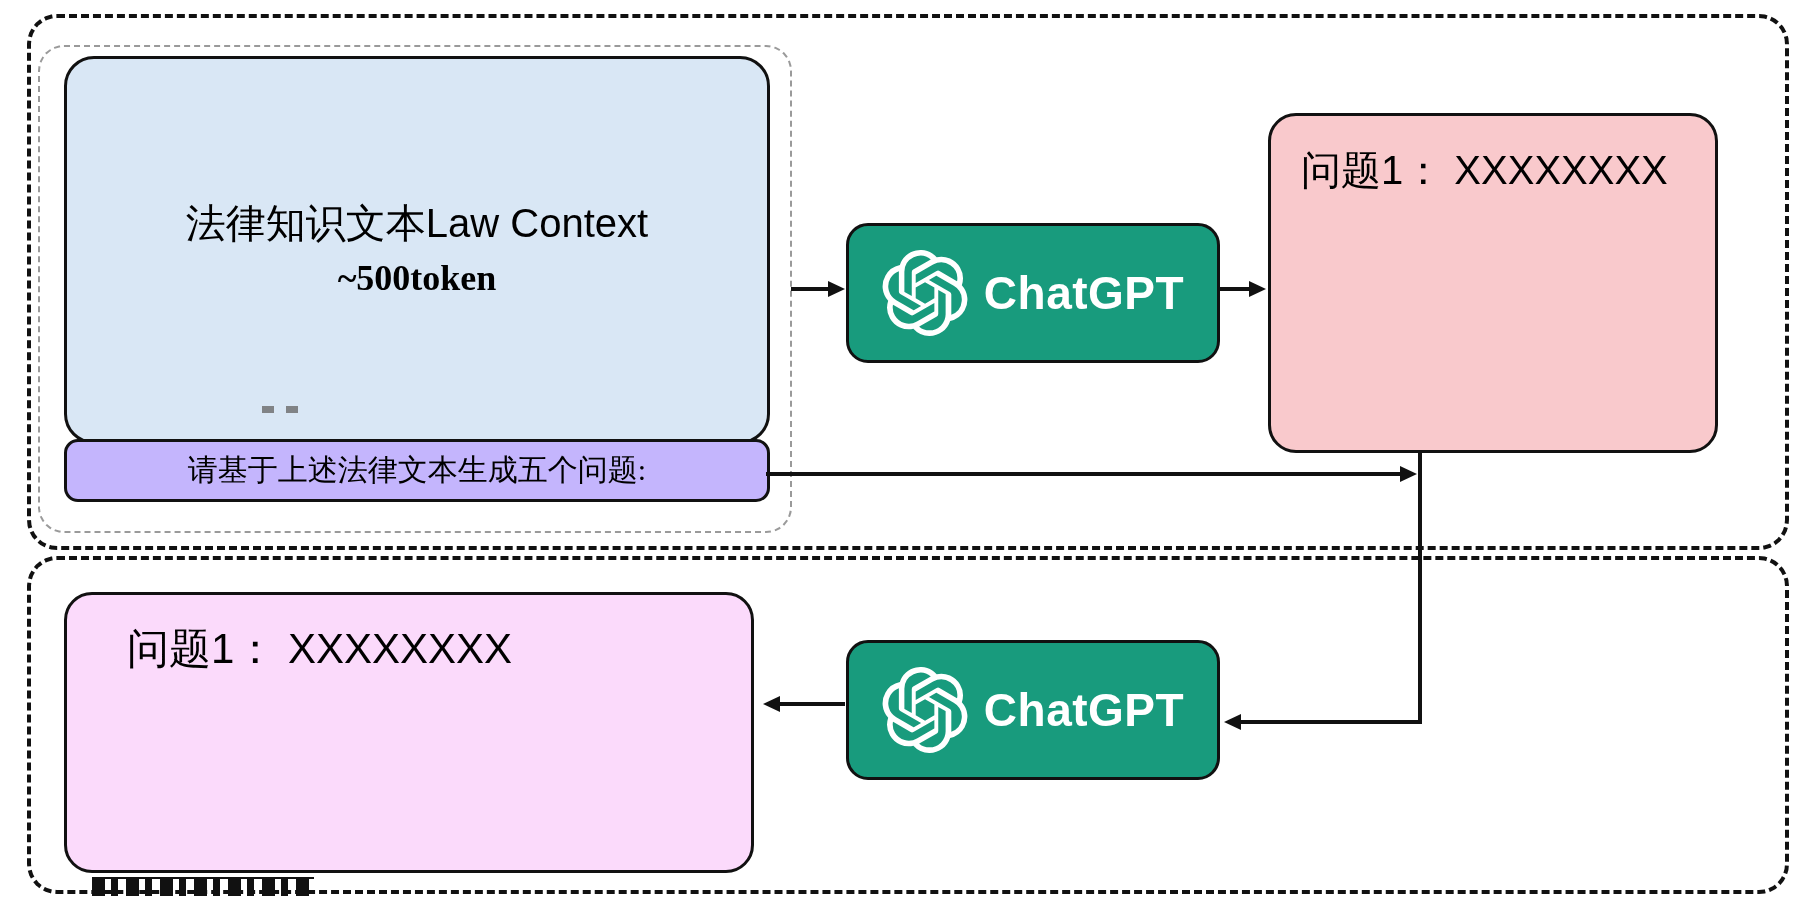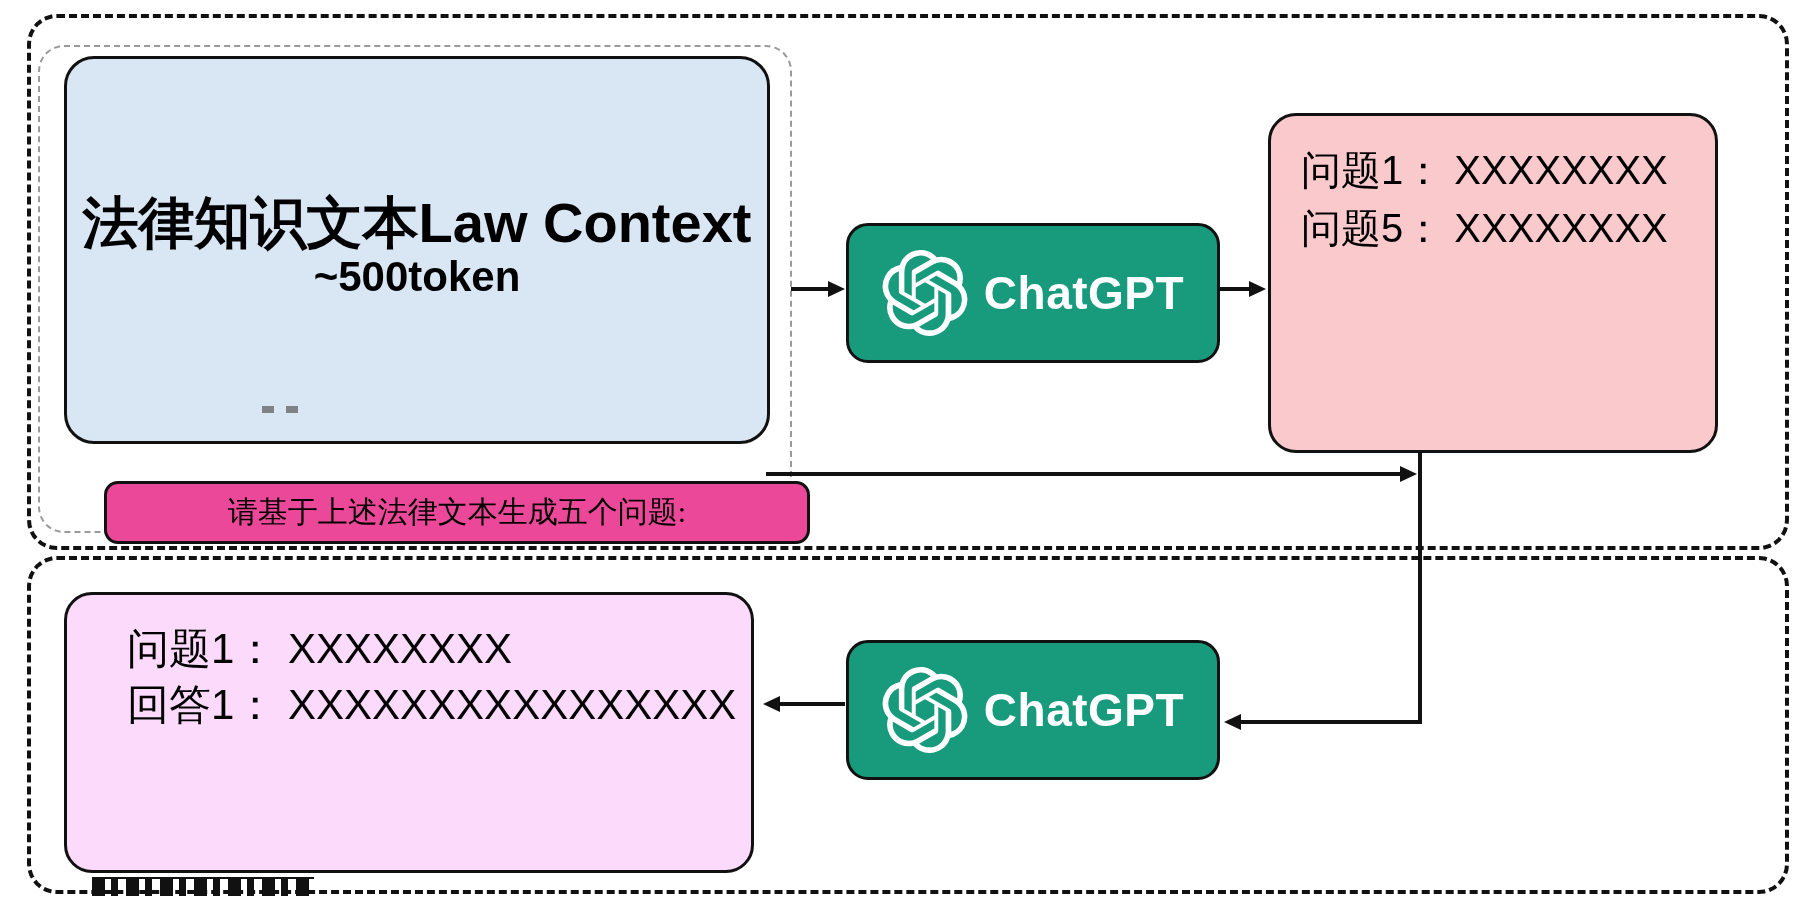--- a/index.html
+++ b/index.html
@@ -30,33 +30,33 @@
   .law-box{
     position:absolute;
     left:64px;top:56px;width:700px;height:382px;
     background:#d9e7f5;
     border:3px solid #111111;
     border-radius:30px;
     display:flex;flex-direction:column;align-items:center;justify-content:center;
     text-align:center;
     color:#000;
   }
-  .law-box .line1{font-size:56px;font-weight:bold;line-height:54px;}
+  .law-box .line1{font-size:40px;font-weight:normal;line-height:54px;}
   .law-box .line1 .cn{font-family:"Liberation Serif","DejaVu Serif",serif;}
-  .law-box .line2{font-size:42px;font-weight:bold;line-height:54px;}
+  .law-box .line2{font-size:36px;font-weight:bold;line-height:54px;font-family:Liberation Serif, serif;}
   
   .prompt-box{
     position:absolute;
-    left:64px;top:481px;width:700px;height:57px;
-    background:#ec4899;
+    left:64px;top:439px;width:700px;height:57px;
+    background:#c4b5fd;
     border:3px solid #111111;
     border-radius:14px;
     display:flex;align-items:center;justify-content:center;
     font-family:"Liberation Serif","DejaVu Serif",serif;
-    font-size:30px;color:#000;margin-left:40px;
+    font-size:30px;color:#000;
   }
   
   .chatgpt-box{
     position:absolute;
     width:368px;height:134px;
     background:#189b7d;
     border:3px solid #111111;
     border-radius:22px;
     display:flex;align-items:center;justify-content:center;
     gap:16px;
@@ -140,33 +140,31 @@
 
   <div class="chatgpt-box top">
     <svg width="86" height="86" viewBox="0 0 24 24">
       <path fill="#ffffff" d="M22.2819 9.8211a5.9847 5.9847 0 0 0-.5157-4.9108 6.0462 6.0462 0 0 0-6.5098-2.9A6.0651 6.0651 0 0 0 4.9807 4.1818a5.9847 5.9847 0 0 0-3.9977 2.9 6.0462 6.0462 0 0 0 .7427 7.0966 5.98 5.98 0 0 0 .511 4.9107 6.051 6.051 0 0 0 6.5146 2.9001A5.9847 5.9847 0 0 0 13.2599 24a6.0557 6.0557 0 0 0 5.7718-4.2058 5.9894 5.9894 0 0 0 3.9977-2.9001 6.0557 6.0557 0 0 0-.7475-7.073zm-9.022 12.6081a4.4755 4.4755 0 0 1-2.8764-1.0408l.1419-.0804 4.7783-2.7582a.7948.7948 0 0 0 .3927-.6813v-6.7369l2.02 1.1686a.071.071 0 0 1 .038.0615v5.5826a4.504 4.504 0 0 1-4.4945 4.4849zm-9.6607-4.1254a4.4708 4.4708 0 0 1-.5346-3.0137l.142.0852 4.783 2.7582a.7712.7712 0 0 0 .7806 0l5.8428-3.3685v2.3324a.0804.0804 0 0 1-.0332.0615L9.74 19.9502a4.4992 4.4992 0 0 1-6.1408-1.6464zM2.3408 7.8956a4.485 4.485 0 0 1 2.3655-1.9728V11.6a.7664.7664 0 0 0 .3879.6765l5.8144 3.3543-2.0201 1.1685a.0757.0757 0 0 1-.071 0l-4.8303-2.7865A4.504 4.504 0 0 1 2.3408 7.8956zm16.5963 3.8558L13.1038 8.364 15.1192 7.2a.0757.0757 0 0 1 .071 0l4.8303 2.7913a4.4944 4.4944 0 0 1-.6765 8.1042v-5.6772a.79.79 0 0 0-.407-.667zm2.0107-3.0231l-.142-.0852-4.7735-2.7818a.7759.7759 0 0 0-.7854 0L9.409 9.2297V6.8974a.0662.0662 0 0 1 .0284-.0615l4.8303-2.7866a4.4992 4.4992 0 0 1 6.6802 4.66zM8.3065 12.863l-2.02-1.1638a.0804.0804 0 0 1-.038-.0567V6.0742a4.4992 4.4992 0 0 1 7.3757-3.4537l-.142.0805L8.704 5.459a.7948.7948 0 0 0-.3927.6813zm1.0976-2.3654l2.602-1.4998 2.6069 1.4998v2.9994l-2.5974 1.4997-2.6067-1.4997z"></path>
     </svg>
     <span class="label">ChatGPT</span>
   </div>
 
   <div class="questions-box">
     <div class="q-line">问题1： XXXXXXXX</div>
-    <div class="q-line">问题5： XXXXXXXX</div>
   </div>
 
   <div class="chatgpt-box bottom">
     <svg width="86" height="86" viewBox="0 0 24 24">
       <path fill="#ffffff" d="M22.2819 9.8211a5.9847 5.9847 0 0 0-.5157-4.9108 6.0462 6.0462 0 0 0-6.5098-2.9A6.0651 6.0651 0 0 0 4.9807 4.1818a5.9847 5.9847 0 0 0-3.9977 2.9 6.0462 6.0462 0 0 0 .7427 7.0966 5.98 5.98 0 0 0 .511 4.9107 6.051 6.051 0 0 0 6.5146 2.9001A5.9847 5.9847 0 0 0 13.2599 24a6.0557 6.0557 0 0 0 5.7718-4.2058 5.9894 5.9894 0 0 0 3.9977-2.9001 6.0557 6.0557 0 0 0-.7475-7.073zm-9.022 12.6081a4.4755 4.4755 0 0 1-2.8764-1.0408l.1419-.0804 4.7783-2.7582a.7948.7948 0 0 0 .3927-.6813v-6.7369l2.02 1.1686a.071.071 0 0 1 .038.0615v5.5826a4.504 4.504 0 0 1-4.4945 4.4849zm-9.6607-4.1254a4.4708 4.4708 0 0 1-.5346-3.0137l.142.0852 4.783 2.7582a.7712.7712 0 0 0 .7806 0l5.8428-3.3685v2.3324a.0804.0804 0 0 1-.0332.0615L9.74 19.9502a4.4992 4.4992 0 0 1-6.1408-1.6464zM2.3408 7.8956a4.485 4.485 0 0 1 2.3655-1.9728V11.6a.7664.7664 0 0 0 .3879.6765l5.8144 3.3543-2.0201 1.1685a.0757.0757 0 0 1-.071 0l-4.8303-2.7865A4.504 4.504 0 0 1 2.3408 7.8956zm16.5963 3.8558L13.1038 8.364 15.1192 7.2a.0757.0757 0 0 1 .071 0l4.8303 2.7913a4.4944 4.4944 0 0 1-.6765 8.1042v-5.6772a.79.79 0 0 0-.407-.667zm2.0107-3.0231l-.142-.0852-4.7735-2.7818a.7759.7759 0 0 0-.7854 0L9.409 9.2297V6.8974a.0662.0662 0 0 1 .0284-.0615l4.8303-2.7866a4.4992 4.4992 0 0 1 6.6802 4.66zM8.3065 12.863l-2.02-1.1638a.0804.0804 0 0 1-.038-.0567V6.0742a4.4992 4.4992 0 0 1 7.3757-3.4537l-.142.0805L8.704 5.459a.7948.7948 0 0 0-.3927.6813zm1.0976-2.3654l2.602-1.4998 2.6069 1.4998v2.9994l-2.5974 1.4997-2.6067-1.4997z"></path>
     </svg>
     <span class="label">ChatGPT</span>
   </div>
 
   <div class="qa-box">
     <div class="qa-line">问题1： XXXXXXXX</div>
-    <div class="qa-line">回答1： XXXXXXXXXXXXXXXX</div>
   </div>
 
   <div class="clipped-text"></div>
 
   <svg class="arrows">
     <g>
       <line x1="791" y1="289" x2="830" y2="289"></line>
       <polygon points="845,289 828,281 828,297"></polygon>
     </g>
     <g>

